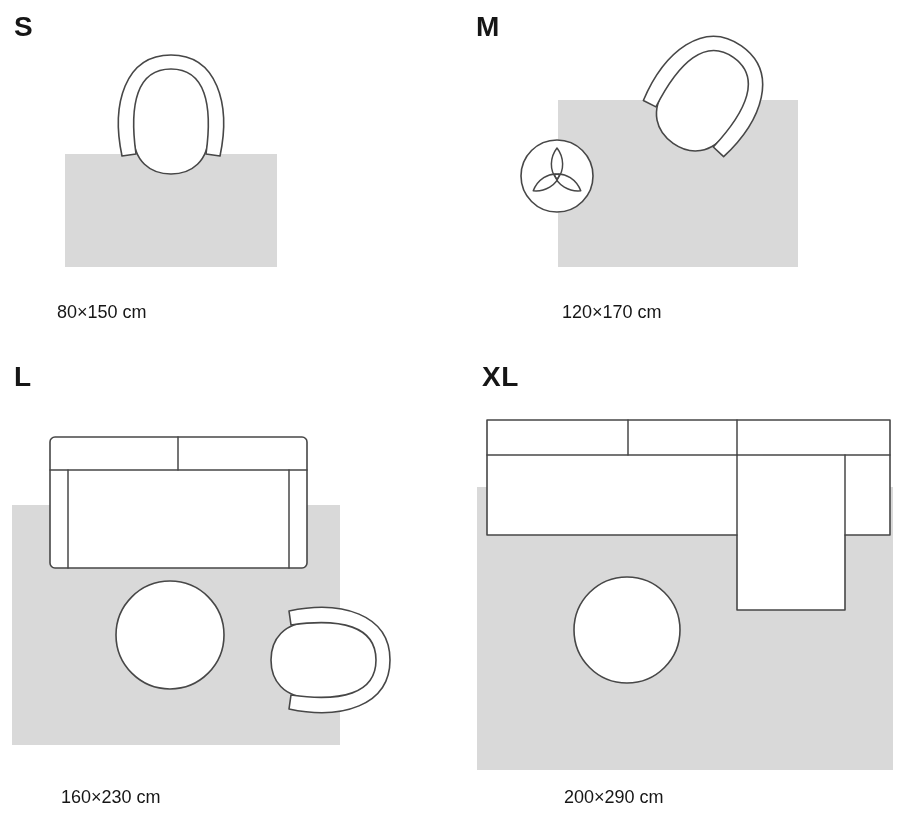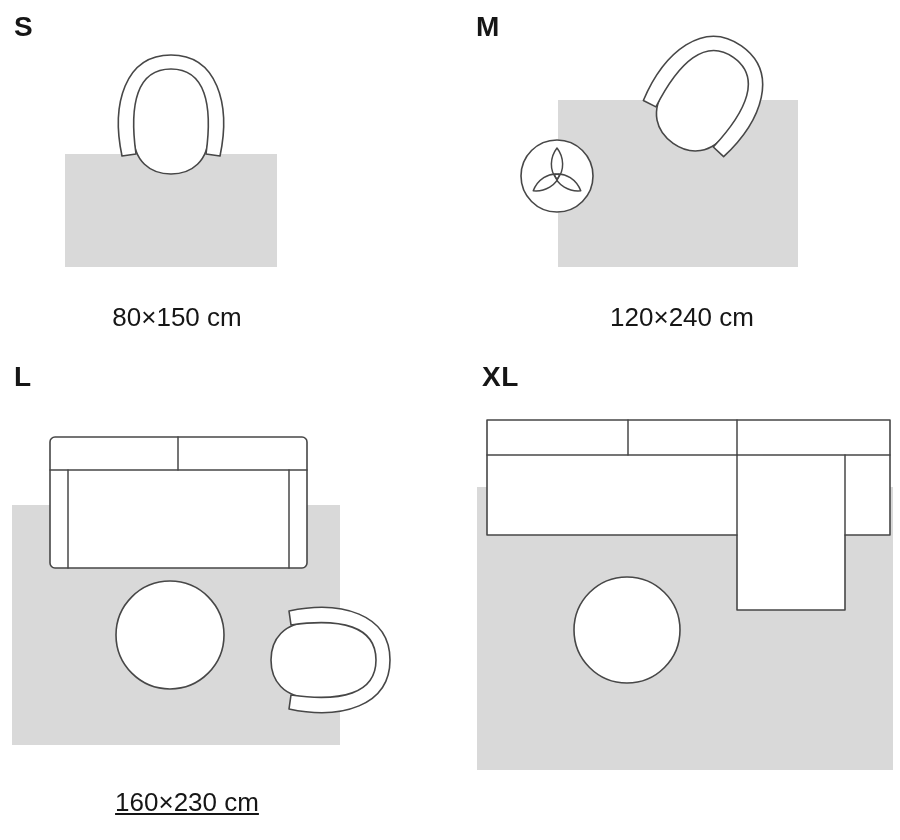--- a/index.html
+++ b/index.html
@@ -19,22 +19,21 @@
     position:absolute;
     font-weight:700;
     font-size:28px;
     line-height:1.1;
     letter-spacing:0.5px;
     color:var(--text,#161616);
   }
   .size-caption {
     position:absolute;
     width:240px;
-    text-align:center;
-    font-size:26px;
+    font-size:18px;
     line-height:1.2;
     color:var(--text,#161616);
   }
   .rug { fill:var(--rug,#d9d9d9); stroke:none; }
   .furn { fill:#ffffff; stroke:var(--line,#474747); stroke-width:1.6; stroke-linejoin:round; stroke-linecap:round; }
   .furn-line { fill:none; stroke:var(--line,#474747); stroke-width:1.5; stroke-linejoin:round; stroke-linecap:round; }
   .defs-holder { position:absolute; width:0; height:0; }
 </style>
 </head>
 <body>
@@ -67,51 +66,52 @@
     <div class="size-caption" style="left:57px; top:302px;">80×150 cm</div>
   </div>
 
   <div class="panel" style="left:450px; top:0; width:450px; height:345px;">
     <svg class="panel-svg" width="450" height="345" viewBox="0 0 450 345">
       <rect class="rug" x="108" y="100" width="240" height="167"></rect>
       <use href="#armchair-shape" transform="translate(257,95) rotate(35) translate(-58,-63)"></use>
       <use href="#plant-shape" transform="translate(107,176)"></use>
     </svg>
     <span class="size-label" style="left:26px; top:12px;">M</span>
-    <div class="size-caption" style="left:112px; top:302px;">120×240 cm</div>
+    <div class="size-caption" style="left:112px; top:302px;">120×170 cm</div>
   </div>
 
   <div class="panel" style="left:0; top:345px; width:450px; height:495px;">
     <svg class="panel-svg" width="450" height="495" viewBox="0 0 450 495">
       <rect class="rug" x="12" y="160" width="328" height="240"></rect>
 
       <g>
         <rect class="furn" x="50" y="92" width="257" height="131" rx="5"></rect>
         <line class="furn-line" x1="50" y1="125" x2="307" y2="125"></line>
         <line class="furn-line" x1="178" y1="92" x2="178" y2="125"></line>
         <line class="furn-line" x1="68" y1="125" x2="68" y2="223"></line>
         <line class="furn-line" x1="289" y1="125" x2="289" y2="223"></line>
       </g>
       <circle class="furn" cx="170" cy="290" r="54"></circle>
       <use href="#armchair-shape" transform="translate(330,315) rotate(90) translate(-58,-63)"></use>
     </svg>
     <span class="size-label" style="left:14px; top:17px;">L</span>
-    <div class="size-caption" style="left:67px; top:442px;text-decoration:underline;">160×230 cm</div>
+    <div class="size-caption" style="left:61px; top:442px;">160×230 cm</div>
   </div>
 
   <div class="panel" style="left:450px; top:345px; width:450px; height:495px;">
     <svg class="panel-svg" width="450" height="495" viewBox="0 0 450 495">
       <rect class="rug" x="27" y="142" width="416" height="283"></rect>
 
       <g>
         <path class="furn" d="M37,75 L440,75 L440,190 L395,190 L395,265 L287,265 L287,190 L37,190 Z"></path>
         <line class="furn-line" x1="37" y1="110" x2="440" y2="110"></line>
         <line class="furn-line" x1="178" y1="75" x2="178" y2="110"></line>
         <line class="furn-line" x1="287" y1="75" x2="287" y2="110"></line>
         <line class="furn-line" x1="287" y1="110" x2="287" y2="190"></line>
         <line class="furn-line" x1="395" y1="110" x2="395" y2="190"></line>
       </g>
       <circle class="furn" cx="177" cy="285" r="53"></circle>
     </svg>
     <span class="size-label" style="left:32px; top:17px;">XL</span>
+    <div class="size-caption" style="left:114px; top:442px;">200×290 cm</div>
   </div>
 
 </div>
 
 </body></html>

